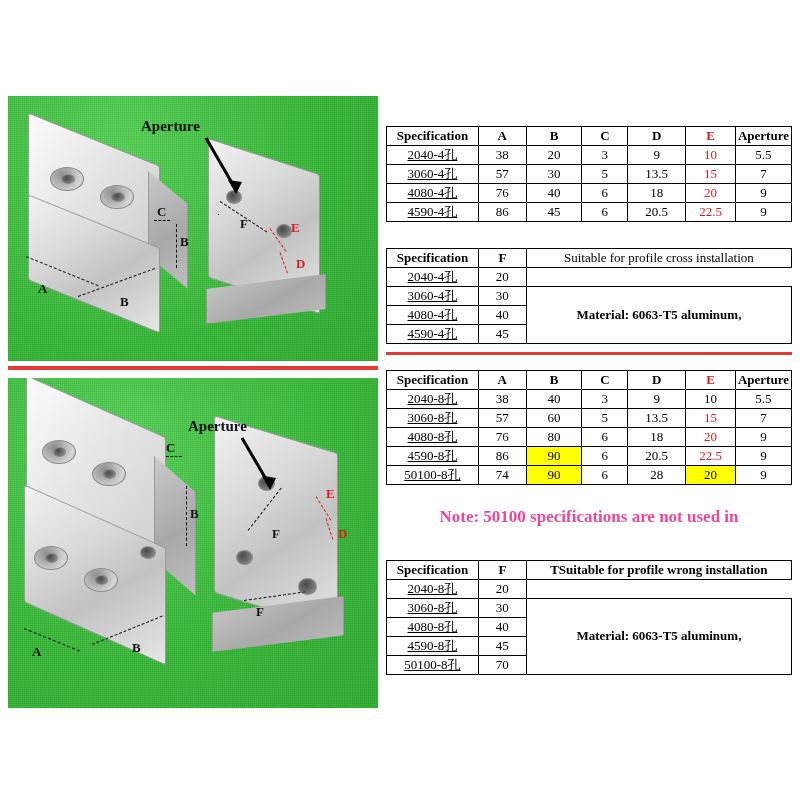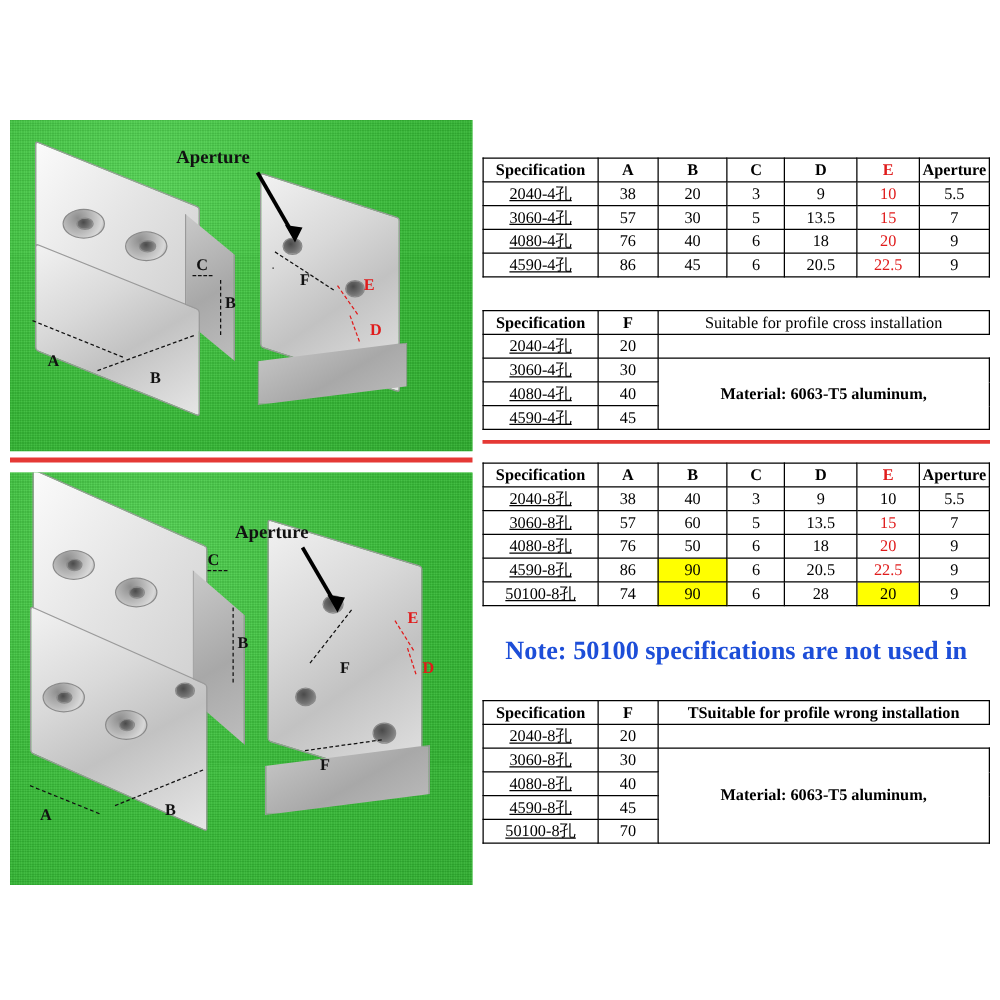--- a/index.html
+++ b/index.html
@@ -92,22 +92,22 @@
   }
   table th { font-weight:bold; }
   .tbl-wrap { position:absolute; }
   .red-txt { color:#e01b1b; }
   .hl-yellow { background:#ffff00; }
 
   .note {
     position:absolute;
     font-family:"Liberation Serif", serif;
     font-weight:bold;
-    font-size:21px;
-    color:#1d4ed8;
+    font-size:17px;
+    color:#ec4899;
     text-align:center;
     line-height:1.35;
   }
   .underline-cell { text-decoration: underline; }
 </style>
 </head>
 <body>
 
 <div class="sheet">
 
@@ -362,21 +362,21 @@
           <td>57</td>
           <td>60</td>
           <td>5</td>
           <td>13.5</td>
           <td class="red-txt">15</td>
           <td>7</td>
         </tr>
         <tr>
           <td class="underline-cell">4080-8孔</td>
           <td>76</td>
-          <td>50</td>
+          <td>80</td>
           <td>6</td>
           <td>18</td>
           <td class="red-txt">20</td>
           <td>9</td>
         </tr>
         <tr>
           <td class="underline-cell">4590-8孔</td>
           <td>86</td>
           <td class="hl-yellow">90</td>
           <td>6</td>

